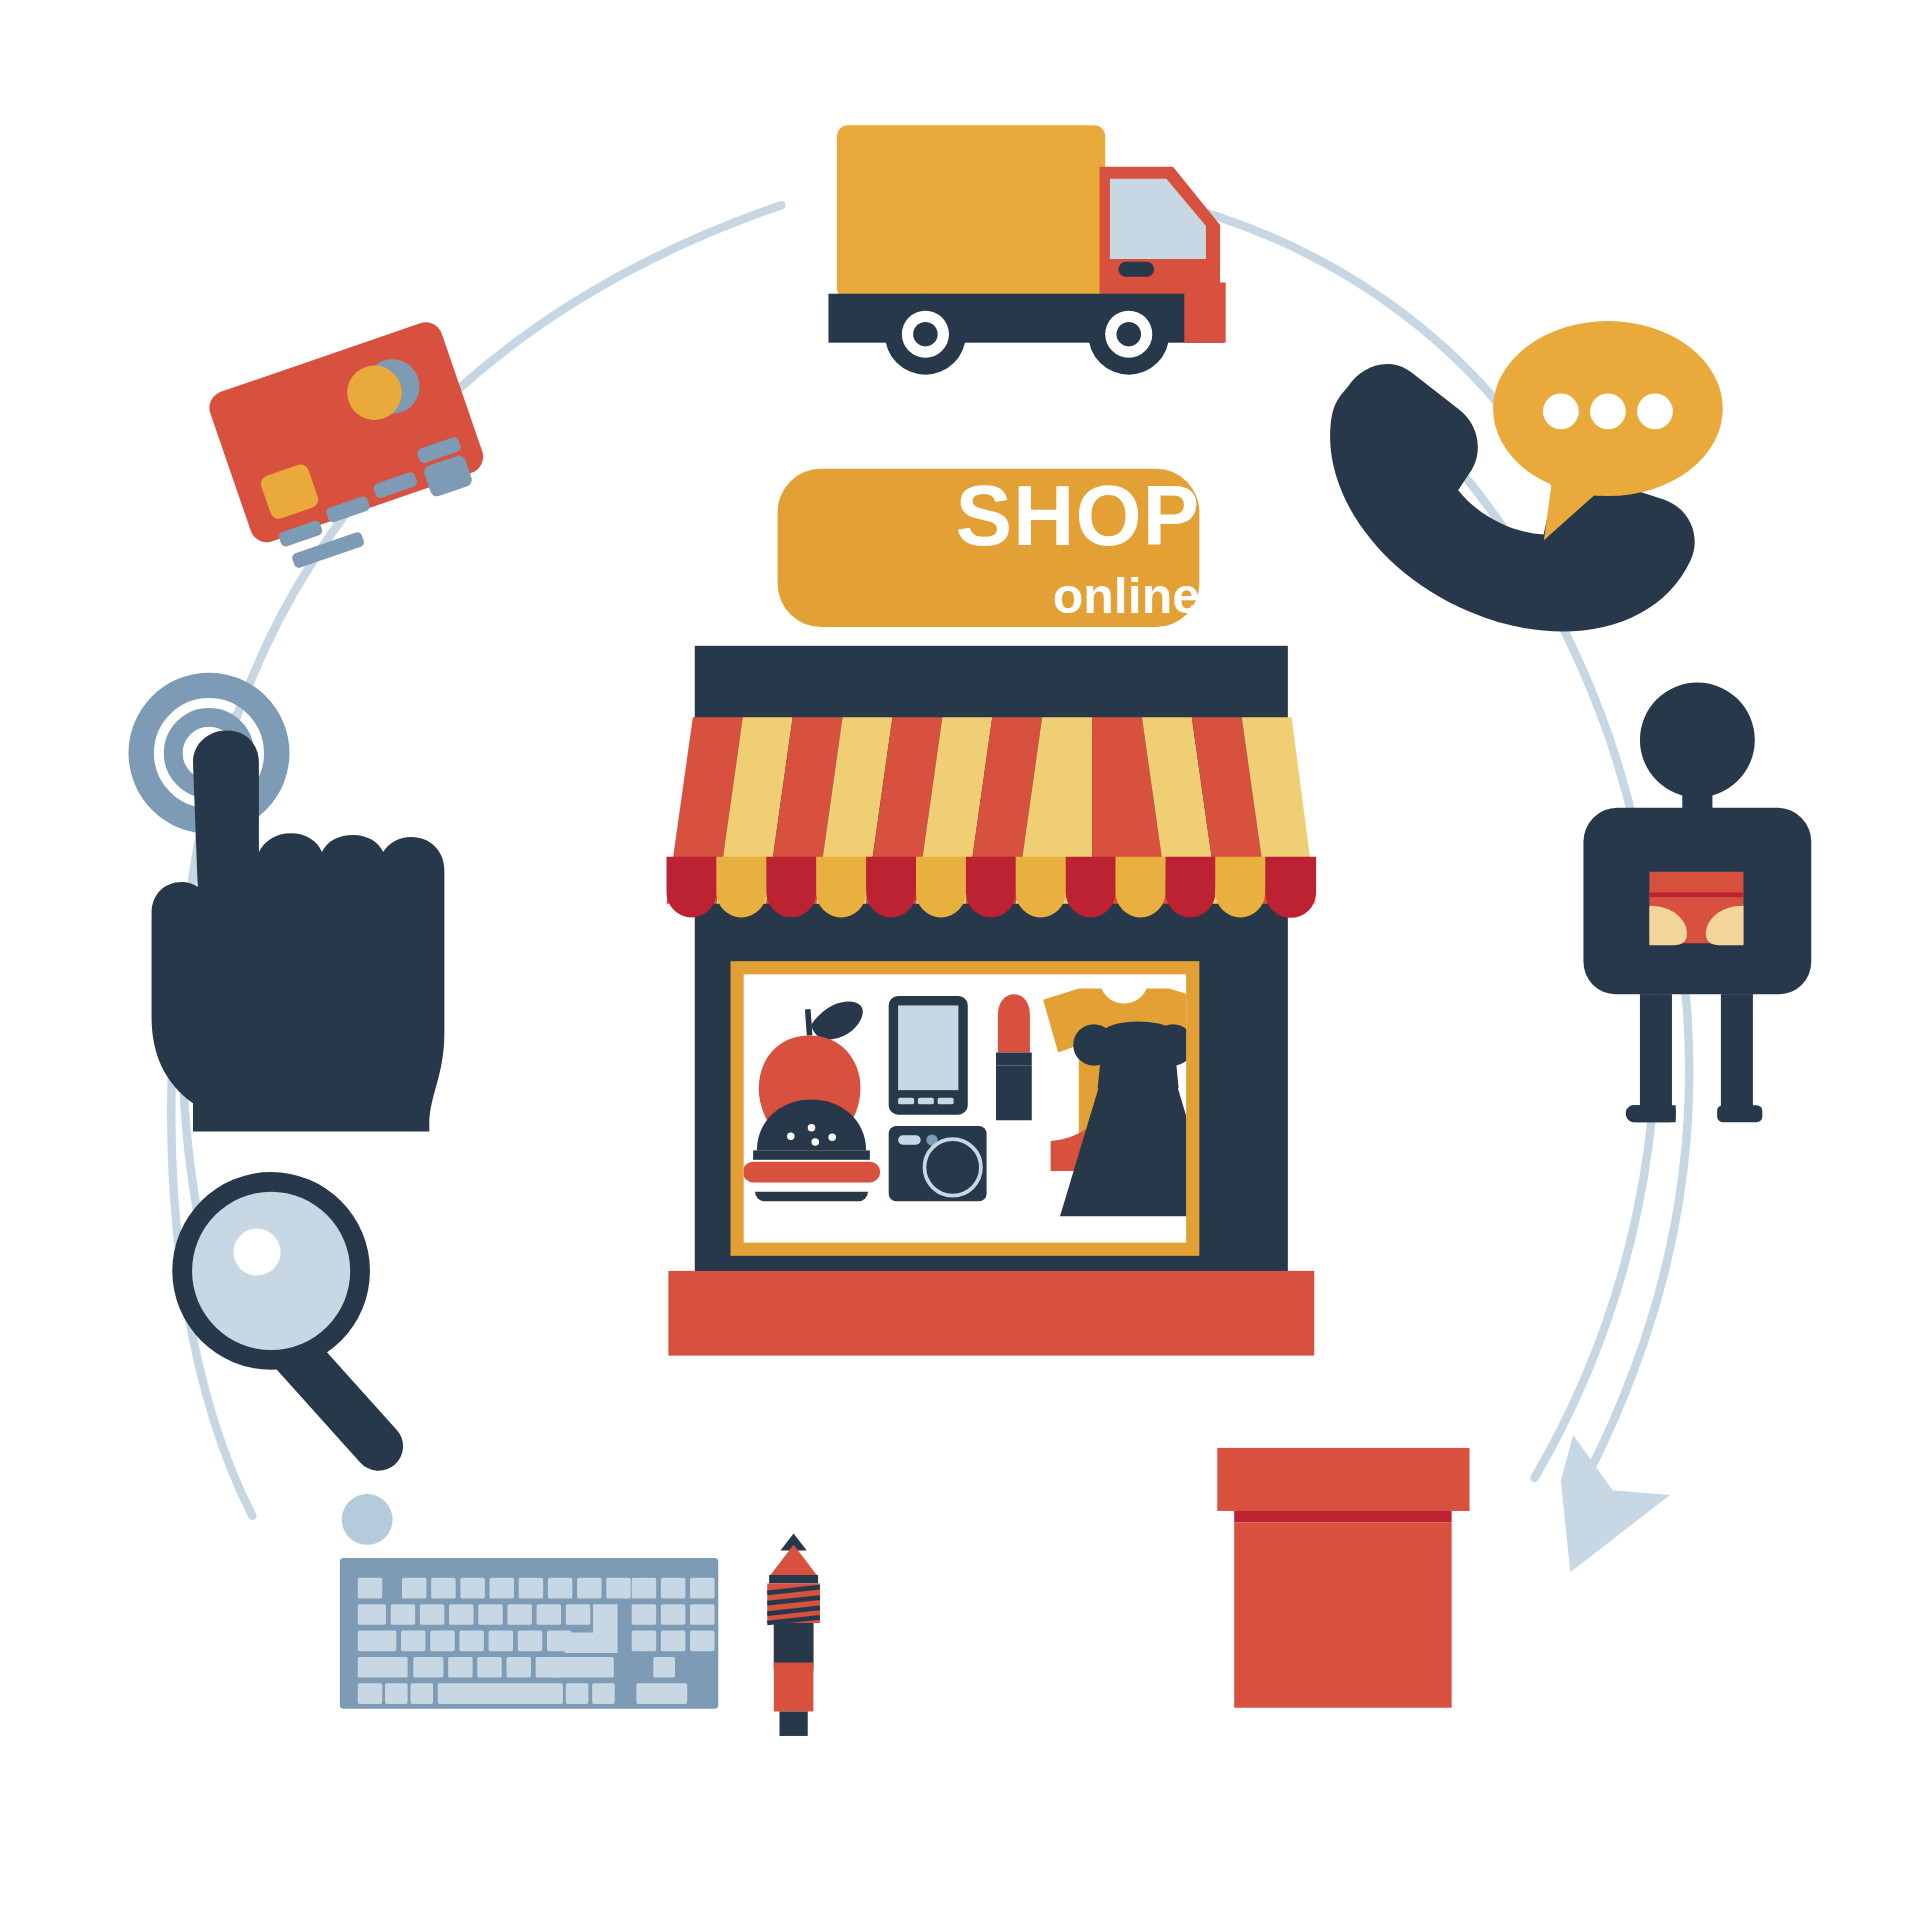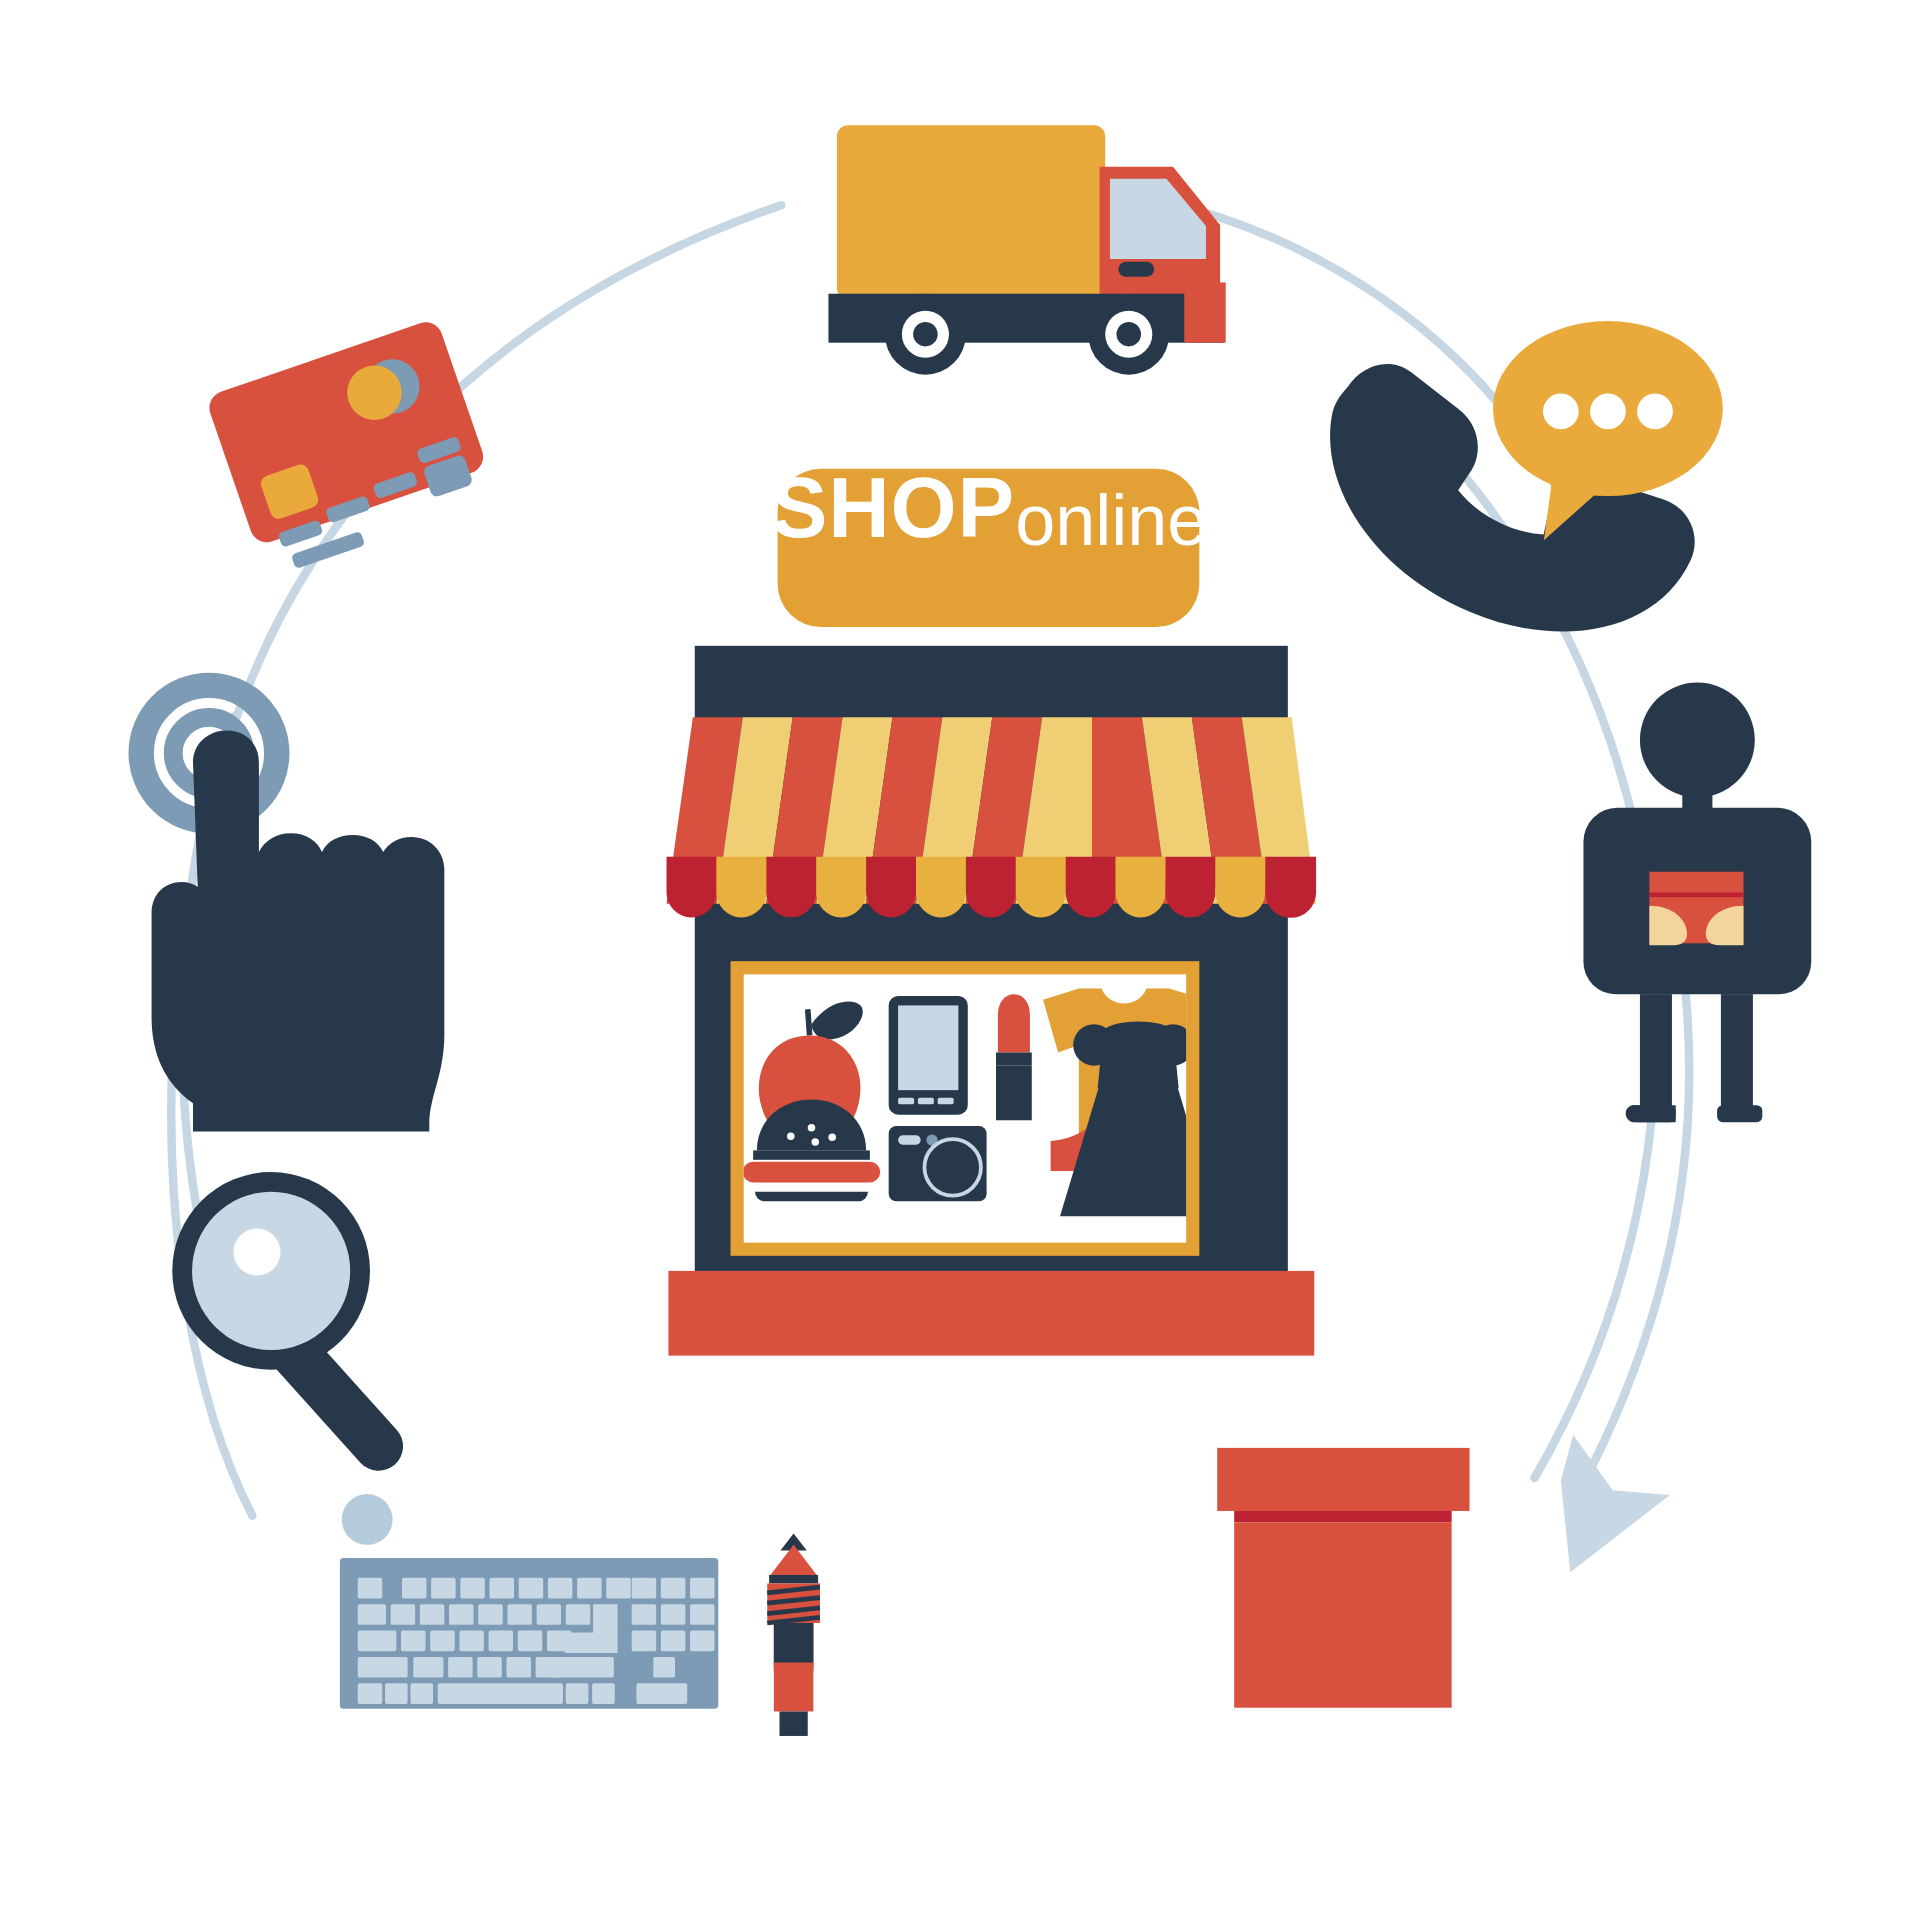--- a/index.html
+++ b/index.html
@@ -1,23 +1,23 @@
 <!DOCTYPE html>
 <html style="font-size:15px"><head>
 <meta charset="utf-8">
 <style>
   html,body{margin:0;padding:0;background:#ffffff;}
   body{width:1928px;height:1928px;overflow:hidden;font-family:"Liberation Sans",sans-serif;}
   #stage{position:relative;width:1928px;height:1928px;background:#ffffff;}
   #stage svg{position:absolute;left:0;top:0;width:1928px;height:1928px;}
   .sign-text{position:absolute;left:778px;top:469px;width:422px;height:158px;
-    display:flex;align-items:flex-start;justify-content:center;
+    display:flex;flex-direction:column;align-items:flex-end;justify-content:center;
     color:#ffffff;line-height:0.92;pointer-events:none;}
   .sign-shop{font-size:85px;font-weight:bold;letter-spacing:0.9px;}
-  .sign-online{font-size:72px;font-weight:normal;letter-spacing:0px;margin-top:18px;}
+  .sign-online{font-size:50px;font-weight:bold;letter-spacing:0px;margin-top:18px;}
 </style>
 </head>
 <body>
 
 <div id="stage">
 
 <svg viewBox="0 0 2048 2048" xmlns="http://www.w3.org/2000/svg">
   <defs>
     <clipPath id="clipWindow">
           <rect x="790" y="1035" width="470" height="285"></rect>

